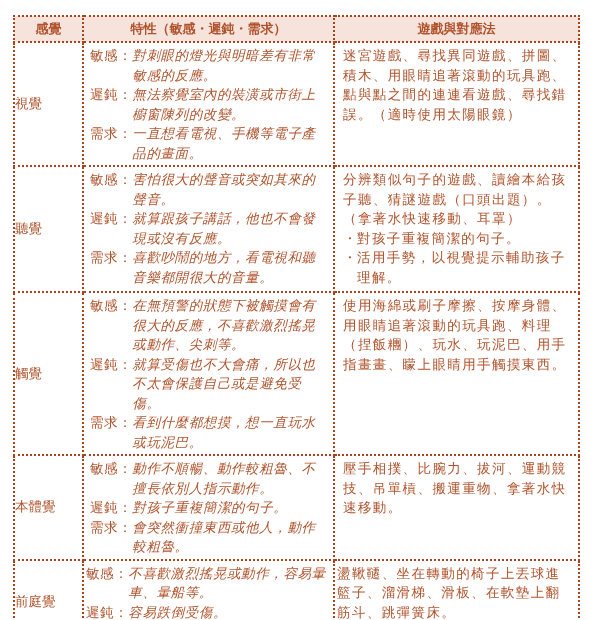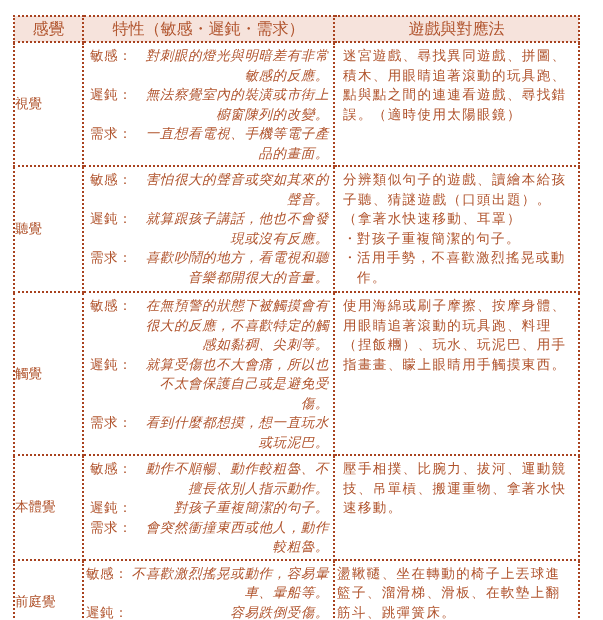--- a/index.html
+++ b/index.html
@@ -1,25 +1,25 @@
 <!DOCTYPE html>
 <html><head>
 <meta charset="utf-8">
 <style>
   html, body { margin:0; padding:0; background:#ffffff; }
   body { width:603px; height:620px; position:relative; overflow:hidden;
          font-family: "DejaVu Sans", "Liberation Sans", sans-serif; }
   .tbl { position:absolute; left:13px; top:15px; width:565px;
          border-collapse:collapse; table-layout:fixed; color:#b0532c; }
   .tbl td, .tbl th { border:2px dotted #a8421f; padding:0; vertical-align:top; }
-  .tbl th { background:#f6e3dc; height:24px; font-weight:normal;
-            font-size:16px; text-align:center; vertical-align:middle; color:#b0532c; }
+  .tbl th { background:#f6e3dc; height:24px; font-weight:bold;
+            font-size:13px; text-align:center; vertical-align:middle; color:#b0532c; }
   .sense { vertical-align:middle !important; font-size:13.5px; }
   .traits { padding:3px 4px 2px 6px !important; }
-  .trait { display:flex; font-size:13.5px; line-height:19.5px; letter-spacing:0.6px;text-align:right; }
+  .trait { display:flex; font-size:13.5px; line-height:19.5px; letter-spacing:0.6px; }
   .trait .k { flex:0 0 auto; white-space:nowrap; }
   .trait .v { flex:1 1 auto;font-style:italic; }
   .games { padding:3px 8px 2px 8px !important; font-size:13.5px; line-height:19.5px; letter-spacing:1.4px;margin-left:43px; }
   .games .line { display:block; }
   .bullet { display:flex; }
   .bullet .b { flex:0 0 auto; width:14px; }
   .bullet .t { flex:1 1 auto; }
 </style>
 </head>
 <body>
@@ -77,31 +77,31 @@
           </div>
       </td>
       <td class="games">
         <span class="line">分辨類似句子的遊戲、讀繪本給孩子聽、猜謎遊戲（口頭出題）。（拿著水快速移動、耳罩）</span>
         <div class="bullet">
             <span class="b">・</span>
             <span class="t">對孩子重複簡潔的句子。</span>
           </div>
         <div class="bullet">
             <span class="b">・</span>
-            <span class="t">活用手勢，不喜歡激烈搖晃或動作。</span>
+            <span class="t">活用手勢，以視覺提示輔助孩子理解。</span>
           </div>
       </td>
     </tr>
 
     <tr style="height:143px">
       <td class="sense">觸覺</td>
       <td class="traits">
         <div class="trait">
             <span class="k">敏感：</span>
-            <span class="v">在無預警的狀態下被觸摸會有很大的反應，不喜歡特定的觸感如黏稠、尖刺等。</span>
+            <span class="v">在無預警的狀態下被觸摸會有很大的反應，不喜歡激烈搖晃或動作、尖刺等。</span>
           </div>
         <div class="trait">
             <span class="k">遲鈍：</span>
             <span class="v">就算受傷也不大會痛，所以也不太會保護自己或是避免受傷。</span>
           </div>
         <div class="trait">
             <span class="k">需求：</span>
             <span class="v">看到什麼都想摸，想一直玩水或玩泥巴。</span>
           </div>
       </td>

